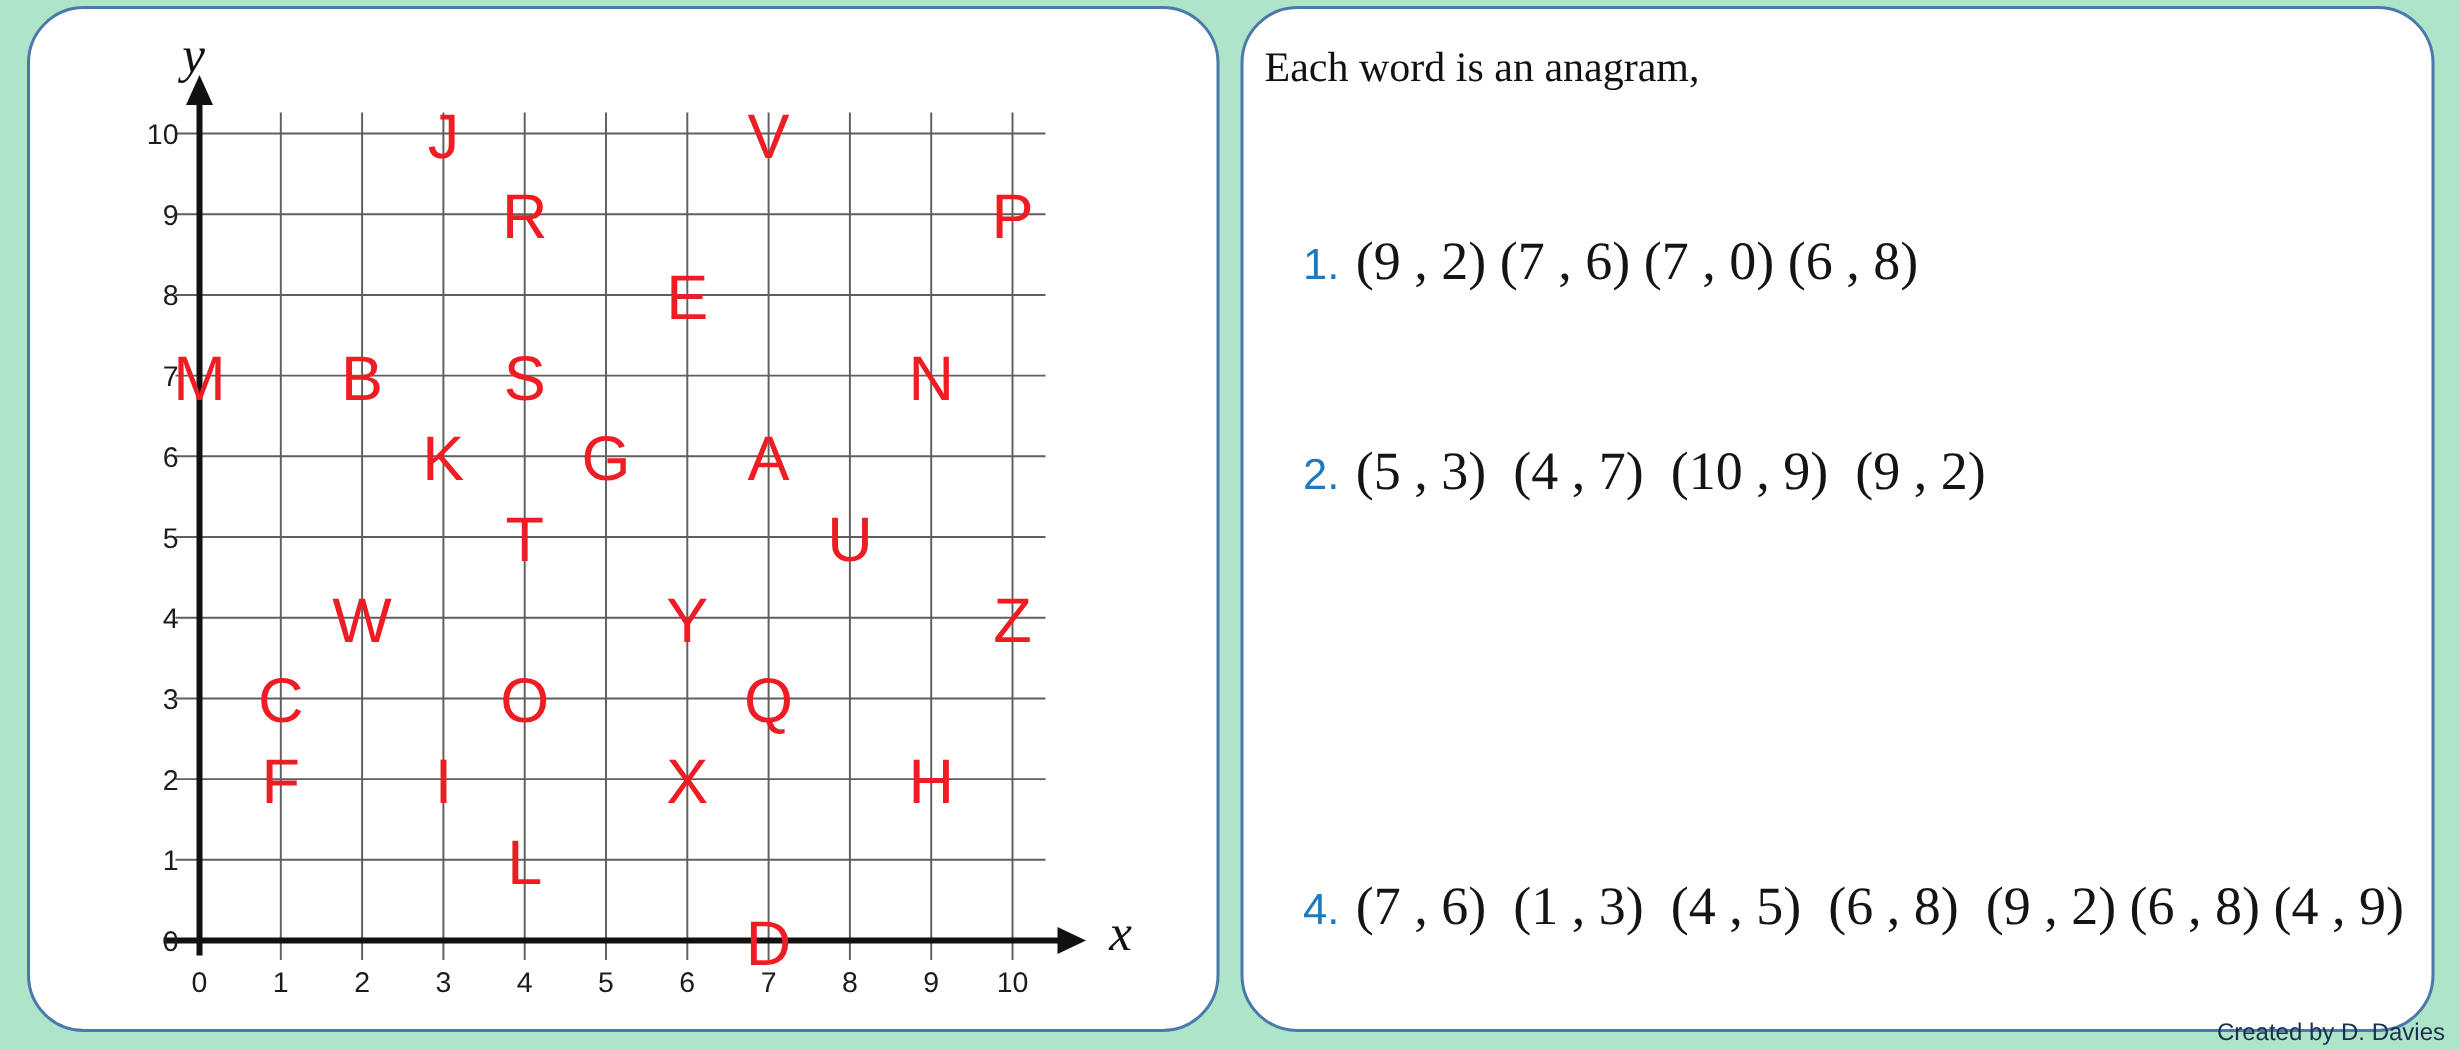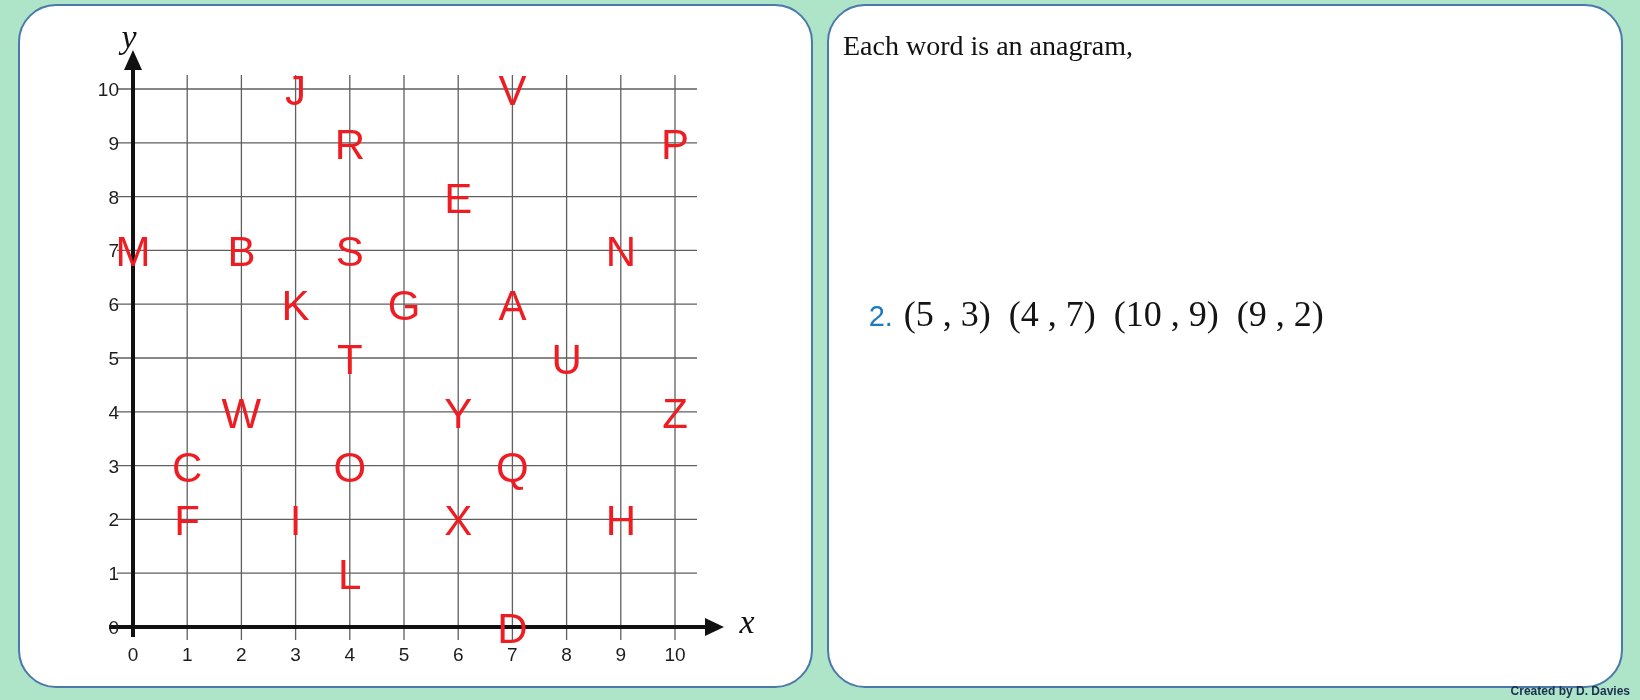--- a/index.html
+++ b/index.html
@@ -30,21 +30,21 @@
   .q-num{
     font-family:"Liberation Sans",sans-serif;font-size:29px;color:#1b7ac1;
     margin-right:11px;
   }
   .q-coords{
     font-family:"Liberation Serif",serif;font-size:36px;color:#141414;
     white-space:pre;
   }
   .credit{
     position:absolute;right:10px;bottom:2px;
-    font-size:12px;font-weight:bold;color:#1c2f4e;
+    font-size:16px;font-weight:normal;color:#1c2f4e;
     font-family:"Liberation Sans",sans-serif;
   }
 </style>
 </head>
 <body>
 
 <div class="stage">
 
   <div class="panel" id="grid-panel">
     <svg id="gridsvg" width="791" height="680" viewBox="0 0 791 680">
@@ -131,19 +131,25 @@
           <text x="438.20000000000005" y="529.4">X</text>
           <text x="438.20000000000005" y="421.8">Y</text>
           <text x="655" y="421.8">Z</text>
         </g>
       </svg>
   </div>
 
   <div class="panel" id="q-panel">
     <div class="q-title">Each word is an anagram,</div>
 
+    <div class="q-item" id="qi1">
+      <span class="q-num">1.</span><span class="q-coords">(9 , 2) (7 , 6) (7 , 0) (6 , 8)</span>
+    </div>
     <div class="q-item" id="qi2">
       <span class="q-num">2.</span><span class="q-coords">(5 , 3)  (4 , 7)  (10 , 9)  (9 , 2)</span>
+    </div>
+    <div class="q-item" id="qi4">
+      <span class="q-num">4.</span><span class="q-coords">(7 , 6)  (1 , 3)  (4 , 5)  (6 , 8)  (9 , 2) (6 , 8) (4 , 9)</span>
     </div>
   </div>
 
   <div class="credit">Created by D. Davies</div>
 </div>
 
 </body></html>

